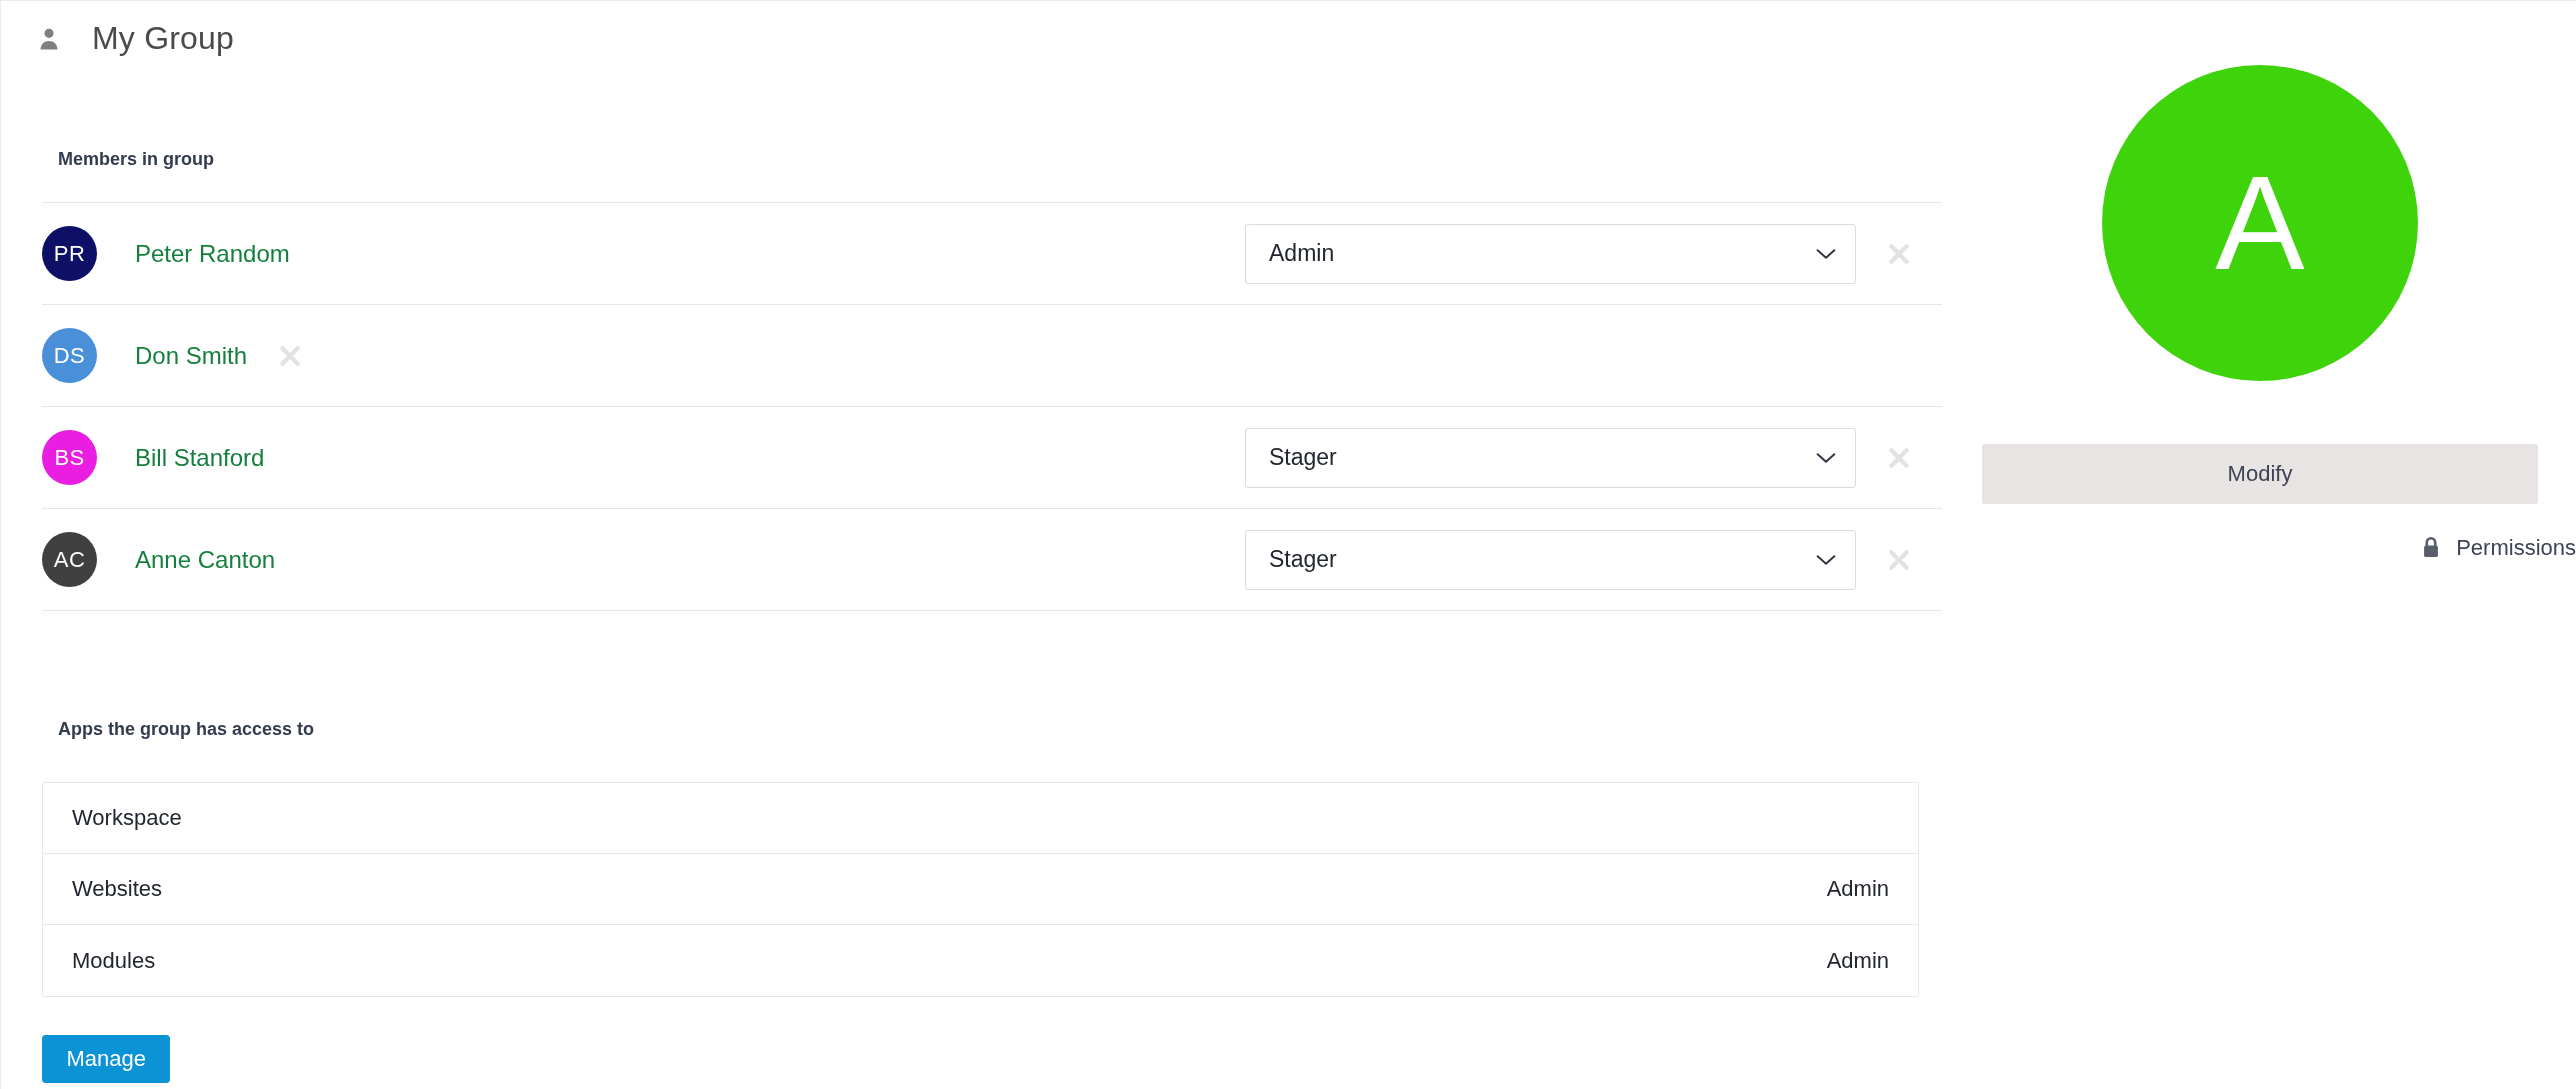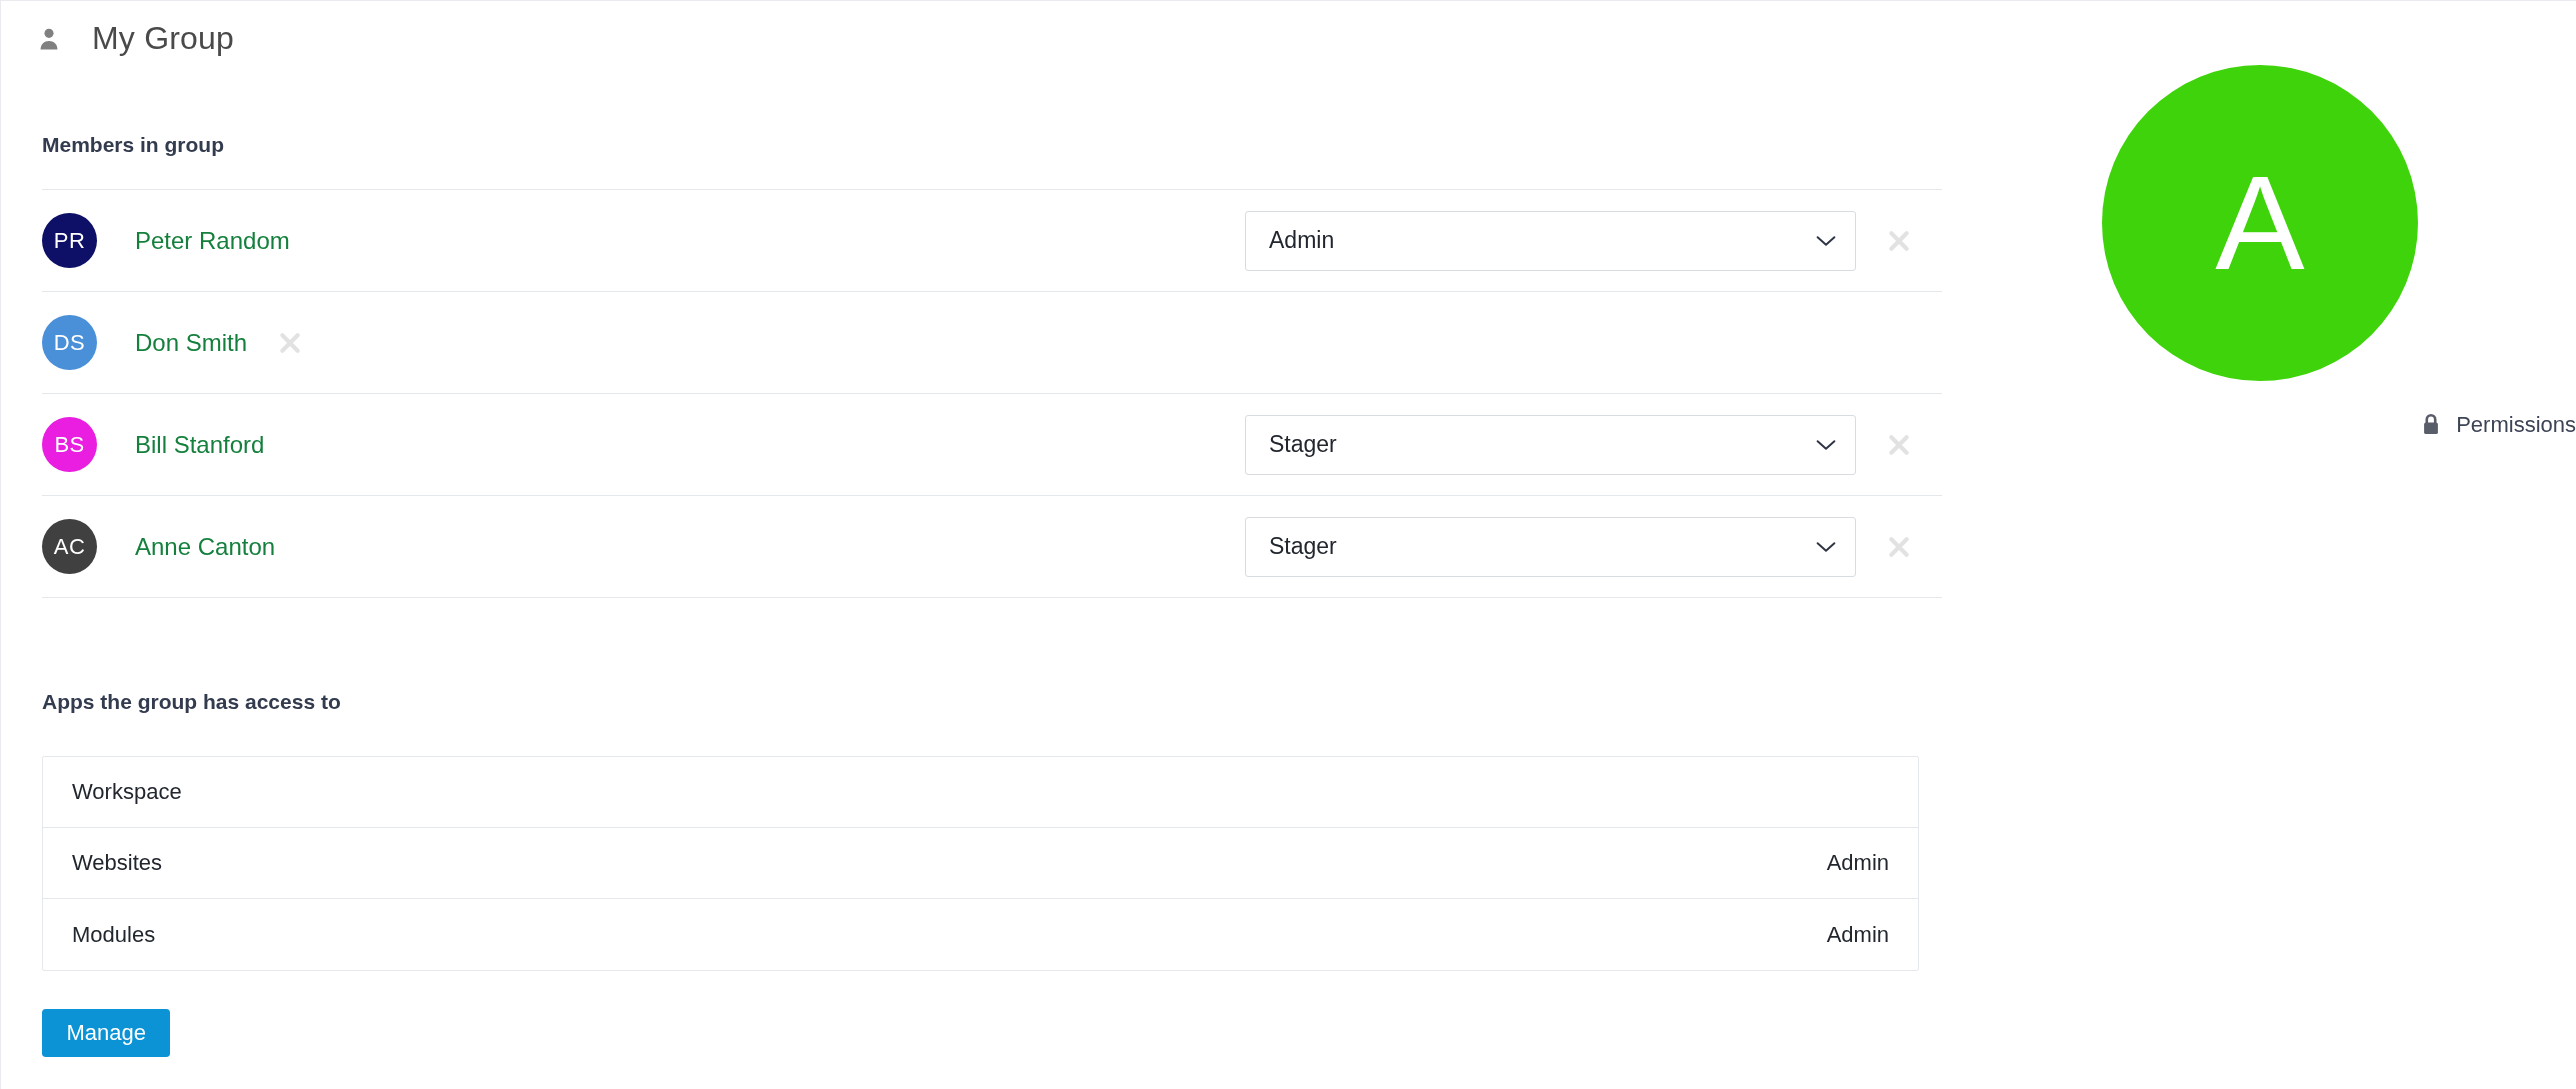--- a/index.html
+++ b/index.html
@@ -54,24 +54,24 @@
     box-sizing: border-box;
   }
   .right-col {
     flex: 1 1 auto;
     position: relative;
     padding-top: 17px;
   }
 
   
   .section-heading {
-    font-size: 21px;
+    font-size: 18px;
     font-weight: bold;
     color: #333b4f;
-    margin: 0;
+    margin: 16px;
     padding: 0;
     line-height: 1;
   }
   .members-heading-wrap { padding-top: 86px; }
   .apps-heading-wrap { padding-top: 93px; }
 
   
   .members-list {
     margin-top: 34px;
     width: 1900px;
@@ -346,20 +346,21 @@
       <button class="manage-btn">Manage</button>
     </div>
 
   </div>
 
   <div class="right-col">
     <div class="big-avatar" style="background:#3fd30b">
       <span>A</span>
     </div>
 
+    <button class="modify-btn">Modify</button>
 
     <div class="permissions-row">
       <svg class="lock-icon" viewBox="0 0 26 30" aria-hidden="true">
         <path d="M7.5 13 V8.5 a5.5 5.5 0 0 1 11 0 V13" fill="none" stroke="#585d69" stroke-width="3.4"></path>
         <rect x="4" y="12.5" width="18" height="15" rx="2.4" fill="#585d69"></rect>
       </svg>
       <span class="permissions-label">Permissions</span>
     </div>
   </div>
 

